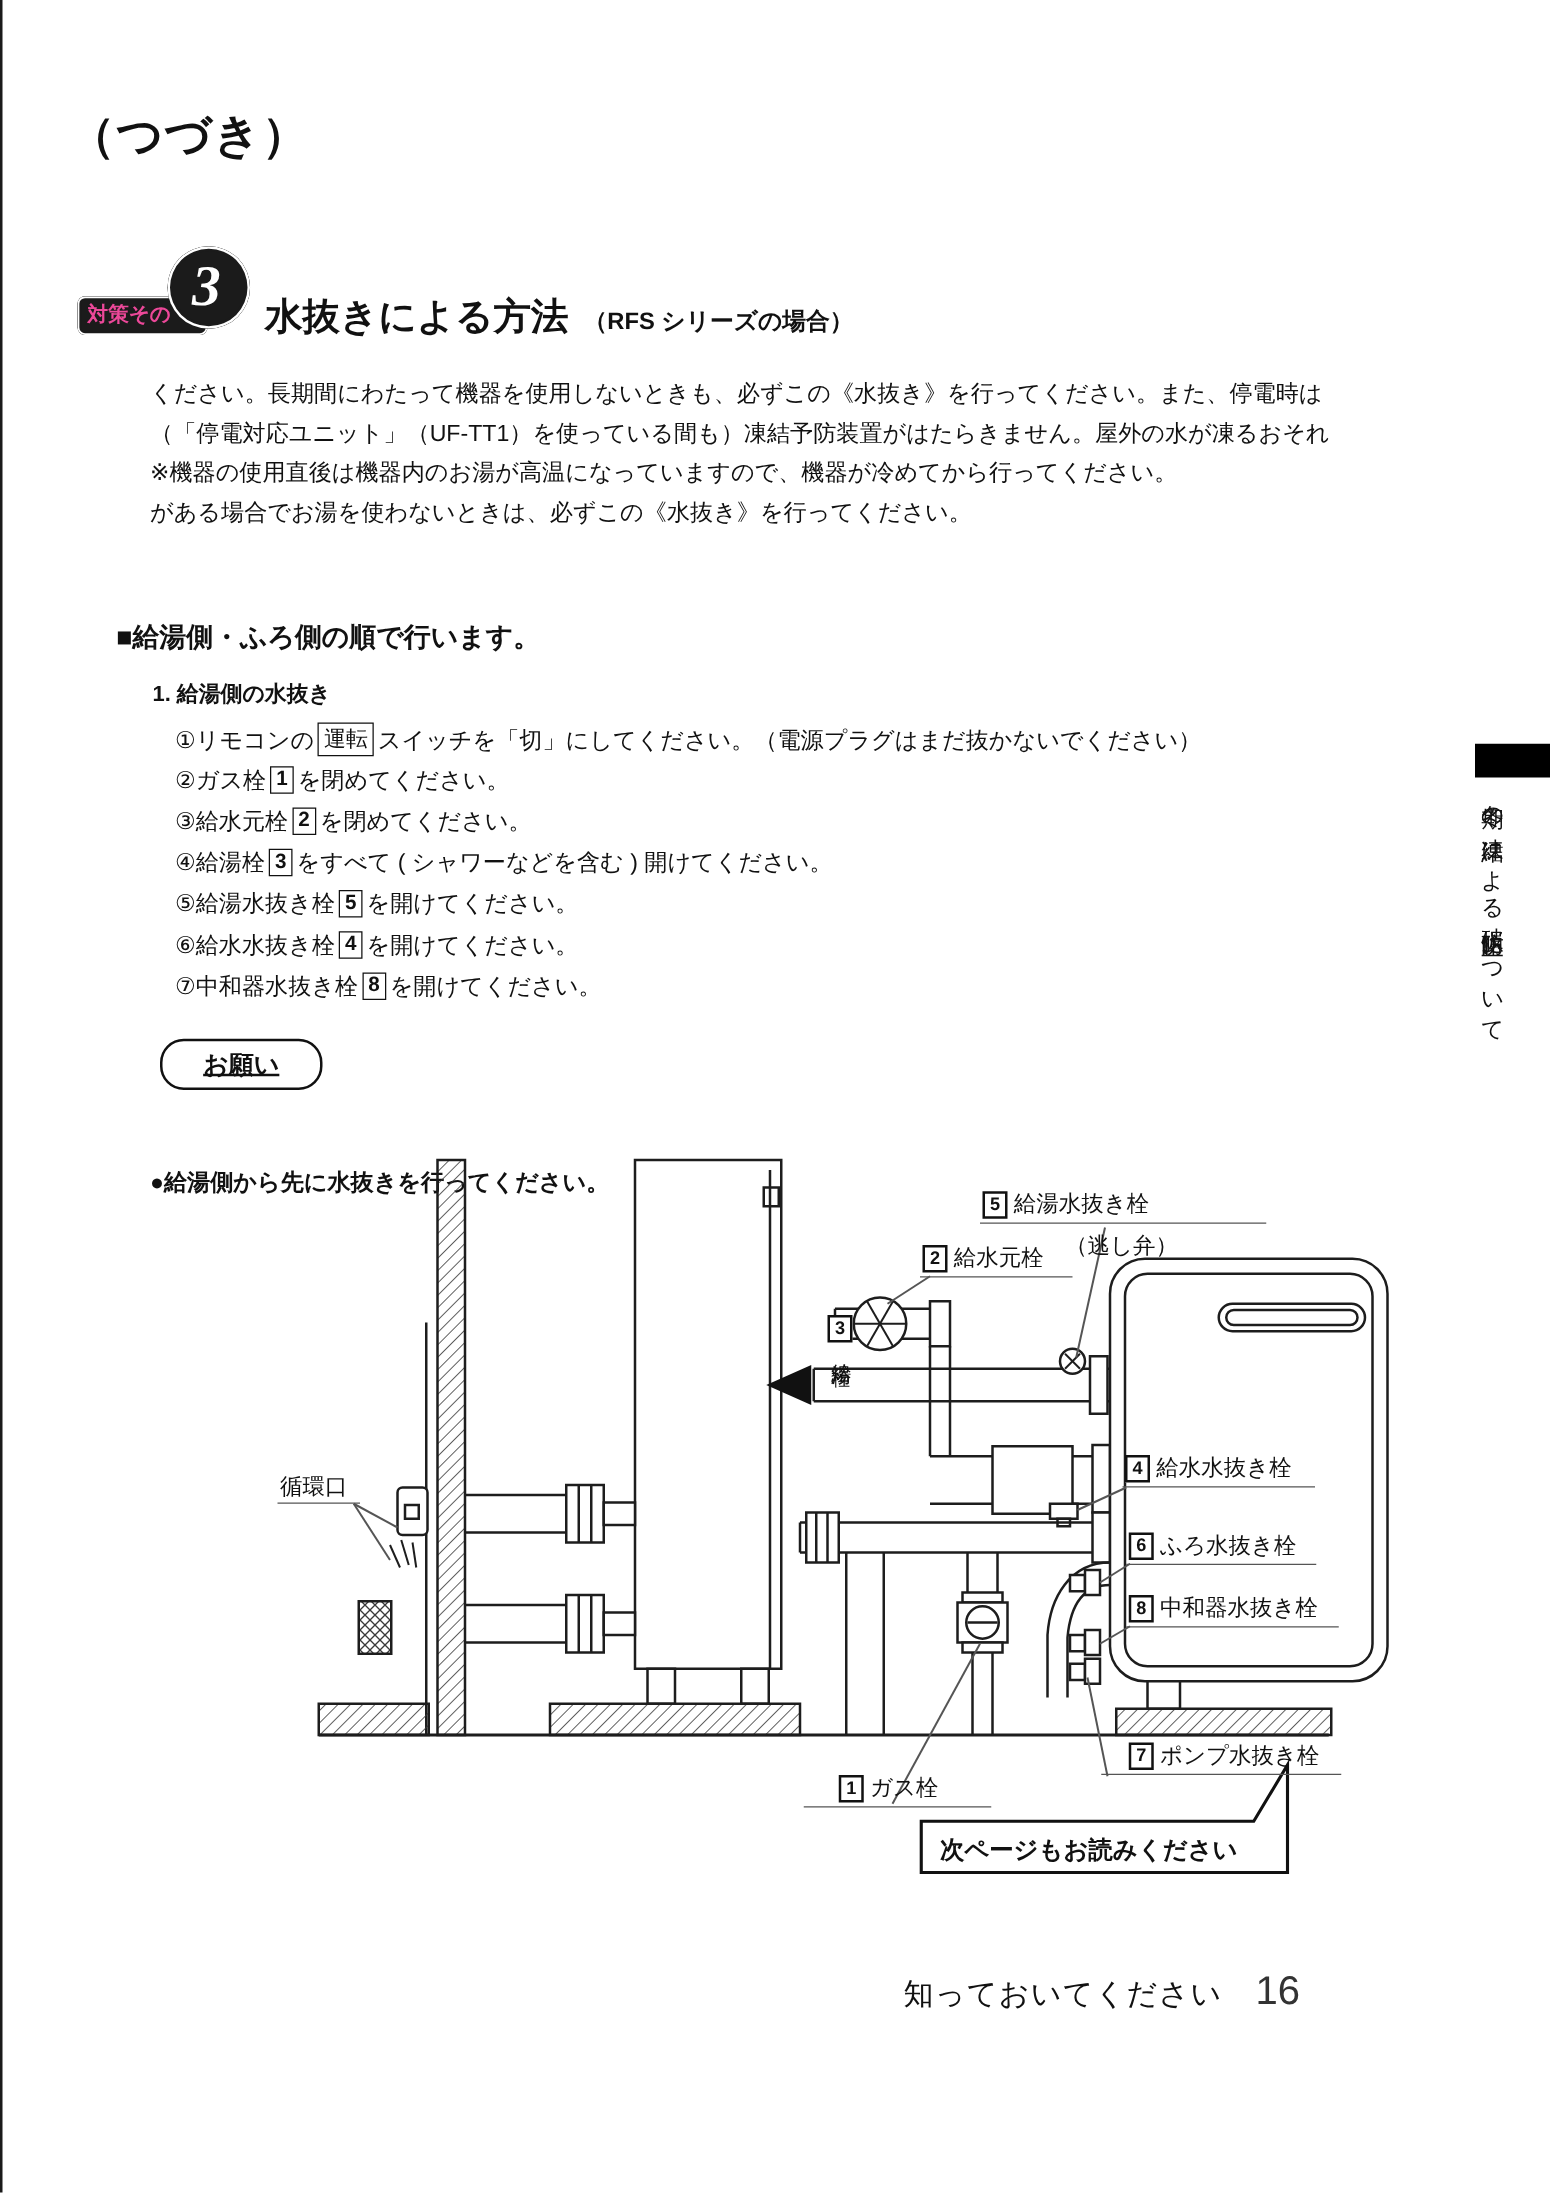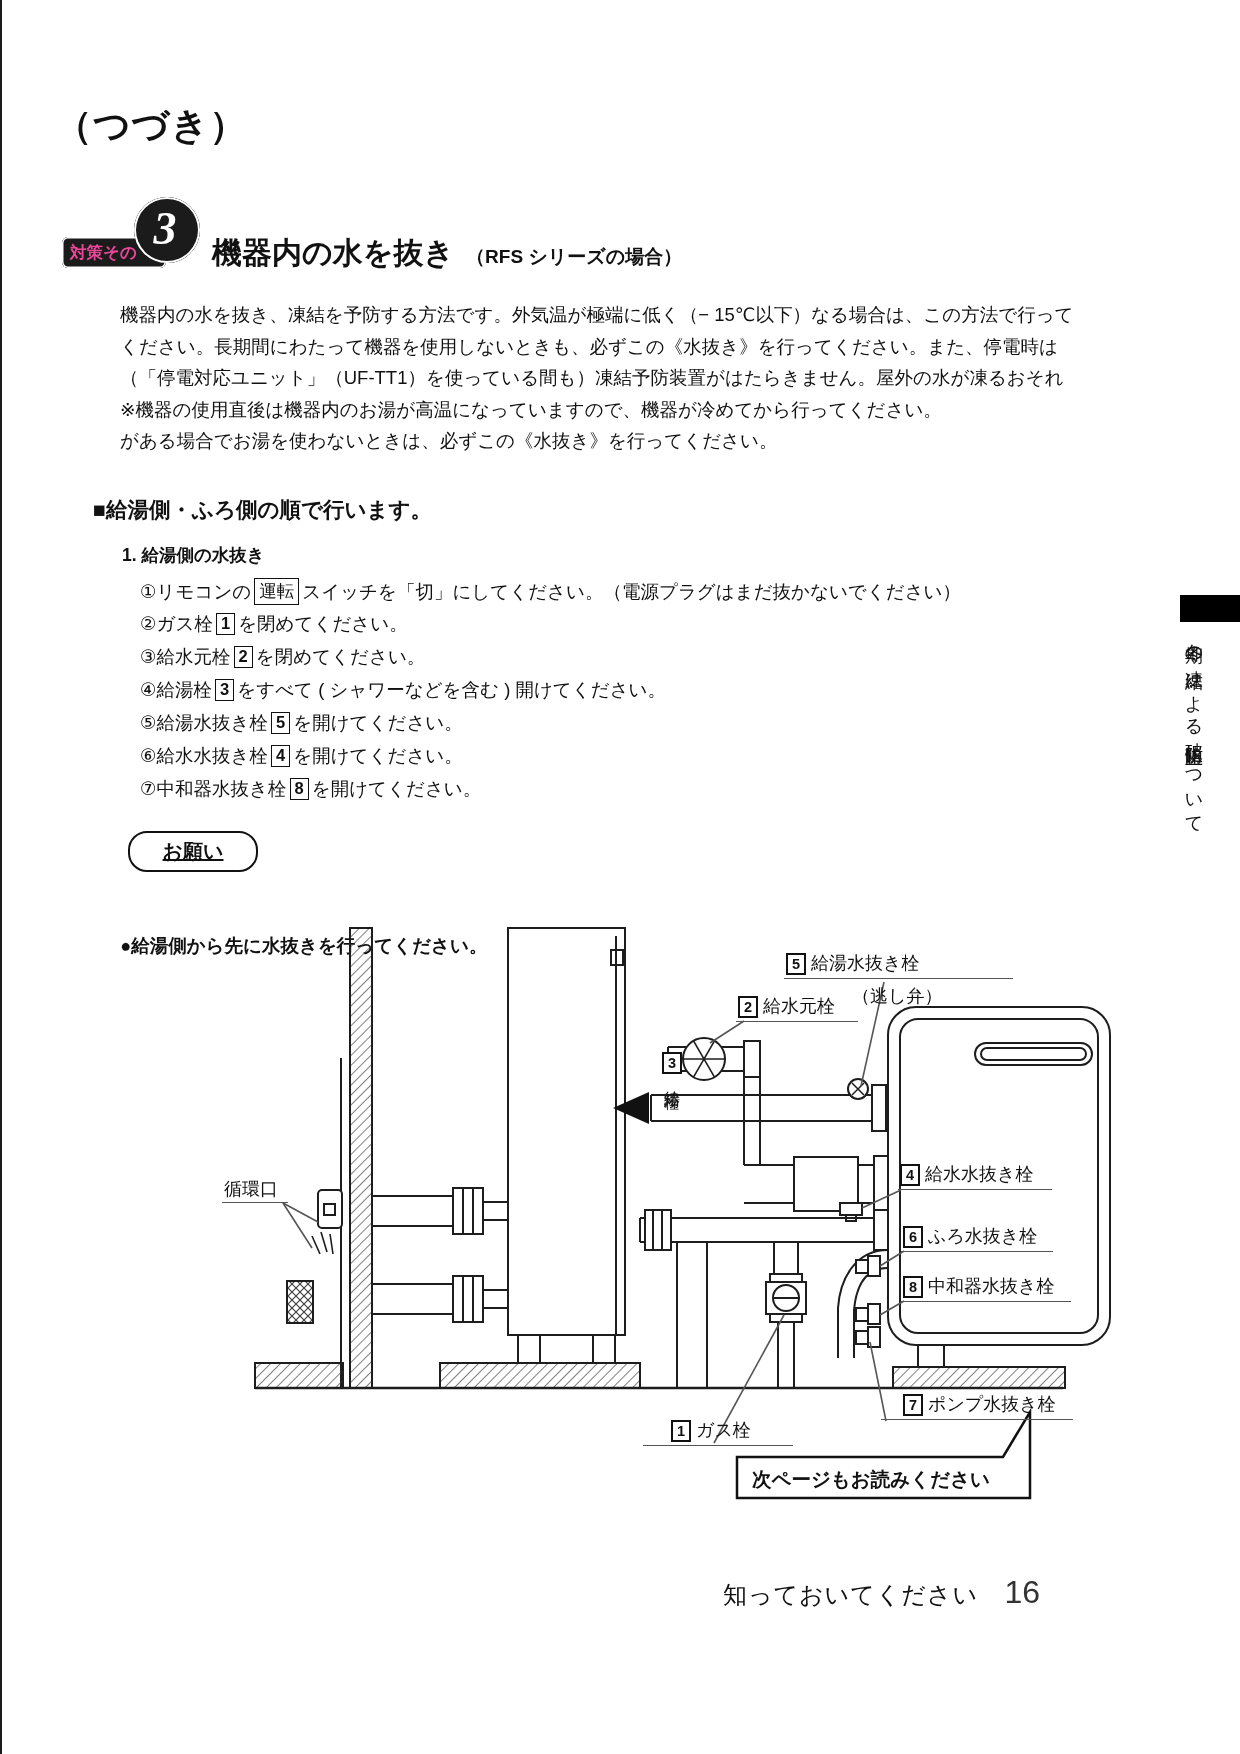--- a/index.html
+++ b/index.html
@@ -5,21 +5,21 @@
   html,body{margin:0;padding:0;}
   body{
     width:1240px;height:1754px;position:relative;background:#fff;
     font-family:"Liberation Sans","DejaVu Sans",sans-serif;color:#111;
     overflow:hidden;
   }
   .abs{position:absolute;}
   
   .edge-line{left:0;top:0;width:2px;height:1754px;background:#1a1a1a;}
 
-  .continued{left:55px;top:101px;font-size:37px;font-weight:bold;letter-spacing:1px;text-align:right;}
+  .continued{left:55px;top:84px;font-size:37px;font-weight:bold;letter-spacing:1px;text-align:right;}
 
   
   .badge-label{
     left:62px;top:237px;width:96px;height:31px;background:#1b1b1b;border-radius:6px;
     color:#ec4899;font-size:16.5px;font-weight:bold;line-height:31px;padding-left:8px;
     box-shadow:inset 0 0 0 1.5px #fff,inset 0 0 0 3px #1b1b1b;
   }
   .badge-circle{
     left:134px;top:197px;width:66px;height:66px;background:#1b1b1b;border-radius:50%;
     box-shadow:inset 0 0 0 2px #fff,inset 0 0 0 4px #1b1b1b;
@@ -88,26 +88,25 @@
 
 <div class="abs edge-line"></div>
 
 <div class="abs continued">（つづき）</div>
 
 <div class="abs badge-label">対策その</div>
 <div class="abs badge-circle">
   <span>3</span>
 </div>
 <div class="abs title-row">
-  <span class="title-main">機器内の水を抜き</span>
+  <span class="title-main">水抜きによる方法</span>
   <span class="title-sub">（RFS シリーズの場合）</span>
 </div>
 
 <div class="abs intro">
-  <div>機器内の水を抜き、凍結を予防する方法です。外気温が極端に低く（− 15℃以下）なる場合は、この方法で行って</div>
   <div>ください。長期間にわたって機器を使用しないときも、必ずこの《水抜き》を行ってください。また、停電時は</div>
   <div>（「停電対応ユニット」（UF-TT1）を使っている間も）凍結予防装置がはたらきません。屋外の水が凍るおそれ</div>
   <div>※機器の使用直後は機器内のお湯が高温になっていますので、機器が冷めてから行ってください。</div>
   <div>がある場合でお湯を使わないときは、必ずこの《水抜き》を行ってください。</div>
 </div>
 
 <div class="abs sec-head">■給湯側・ふろ側の順で行います。</div>
 <div class="abs sub-head">1. 給湯側の水抜き</div>
 
 <div class="step" style="top:578px">

